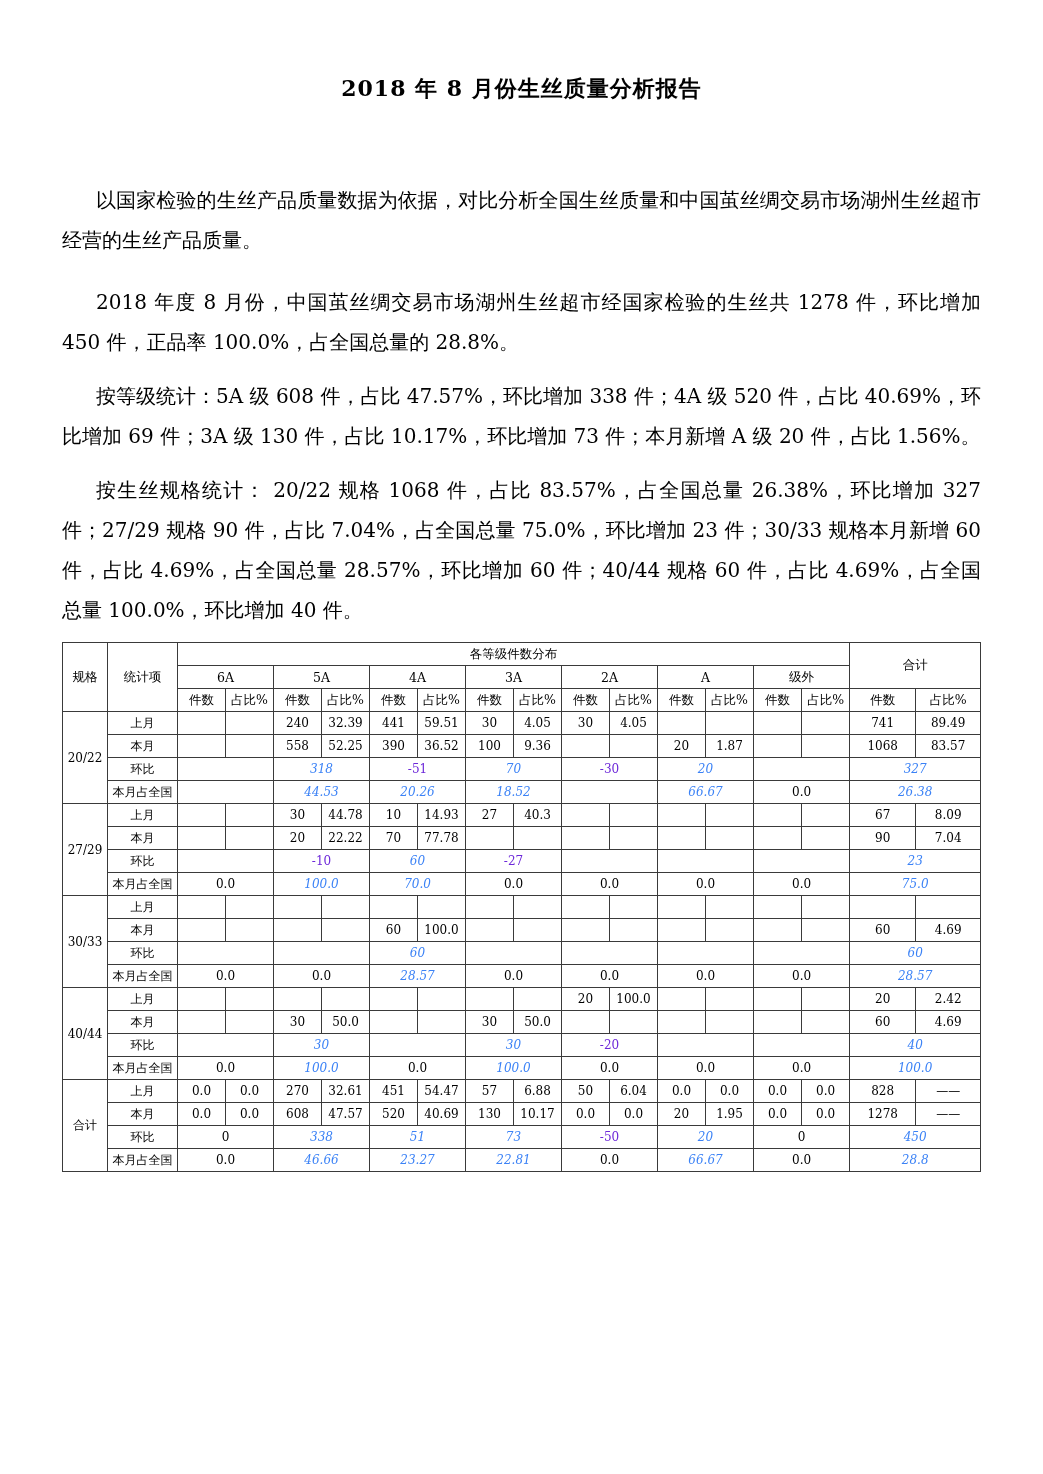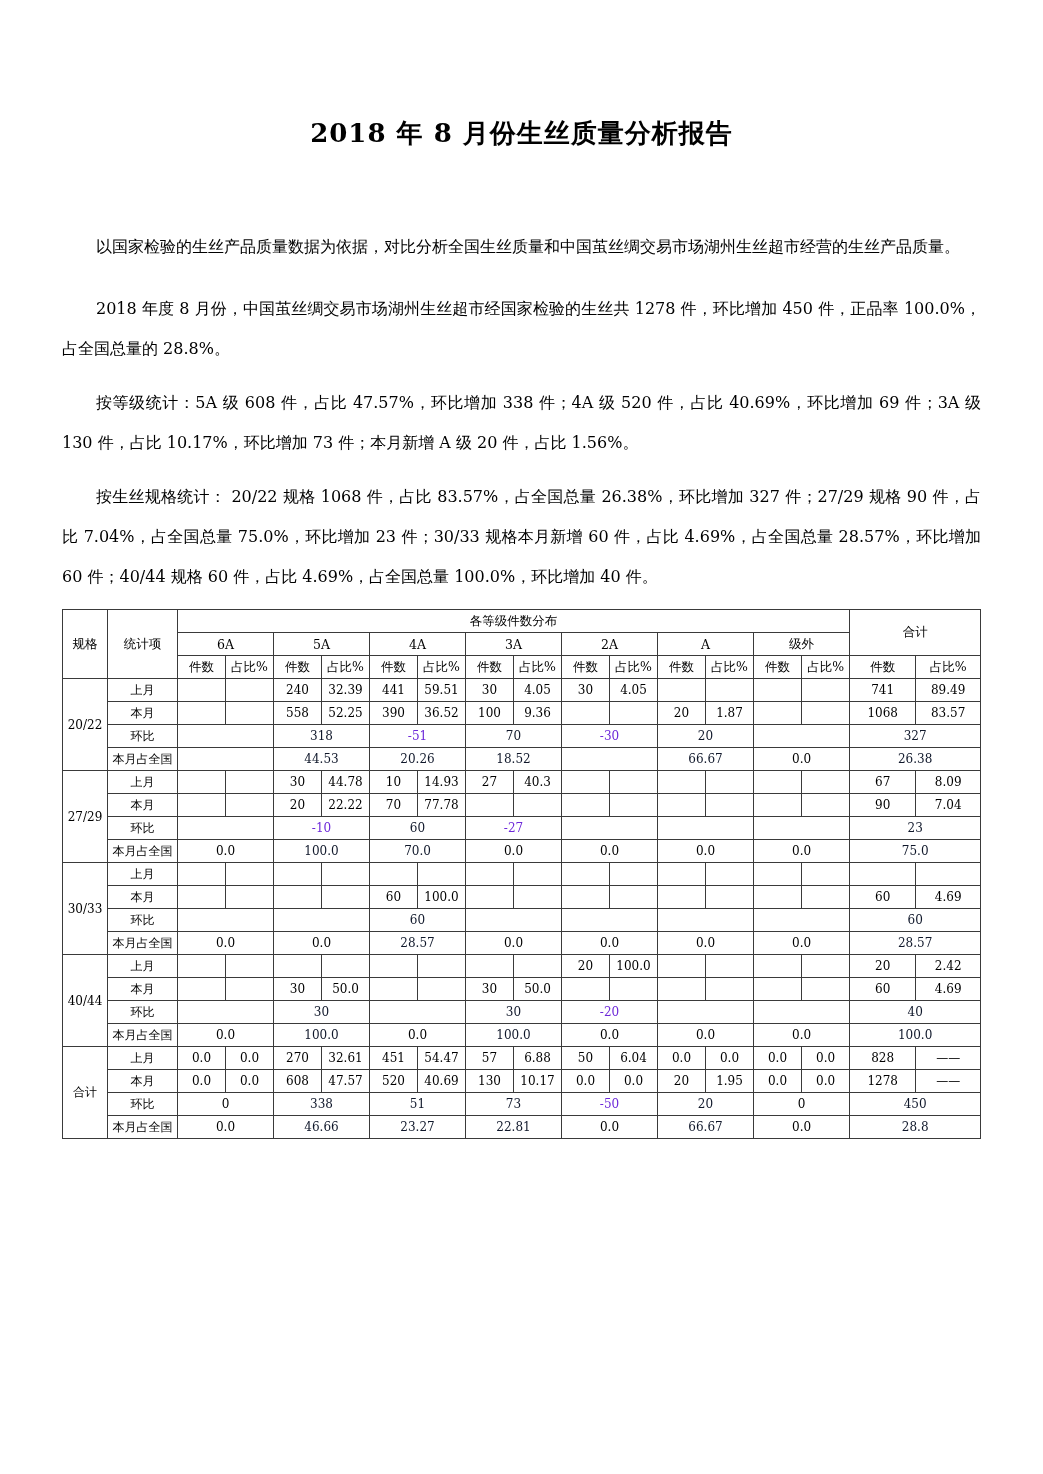--- a/index.html
+++ b/index.html
@@ -4,26 +4,26 @@
 <style>
   html,body{margin:0;padding:0;background:#fff;}
   body{
     width:1043px;height:1474px;
     font-family:"DejaVu Serif","Liberation Serif",serif;
     color:#000;
     position:relative;
   }
   .page{padding:0 62px;}
   .doc-title{
-    margin:0;padding-top:116px;
+    margin:0;padding-top:74px;
     text-align:center;
-    font-size:26px;font-weight:bold;letter-spacing:1px;
+    font-size:22px;font-weight:bold;letter-spacing:1px;
   }
   .para{
-    font-size:16px;line-height:40px;
+    font-size:20px;line-height:40px;
     text-align:justify;text-indent:34px;
     margin:0;
   }
   .para.p1{margin-top:76px;}
   .section-heading{
     font-size:17.5px;font-weight:bold;
     margin:26px 0 0 34px;
   }
   .para.p2{margin-top:22px;}
   .para.p3{margin-top:14px;}
@@ -35,21 +35,21 @@
     font-size:12px;
   }
   table.report th,table.report td{
     border:1px solid #3a3a3a;
     height:22px;padding:0 1px;
     text-align:center;vertical-align:middle;
     font-weight:normal;
     white-space:nowrap;overflow:hidden;
   }
   table.report thead th{font-size:12.5px;}
-  .red{color:#0f172a;}
+  .red{color:#3b82f6;font-style:italic;}
   .green{color:#6d28d9;}
 
   .page-footer{
     margin-top:86px;
     text-align:center;
     font-size:13px;font-weight:bold;
     font-family:"DejaVu Sans","Liberation Sans",sans-serif;
   }
 </style>
 </head>

